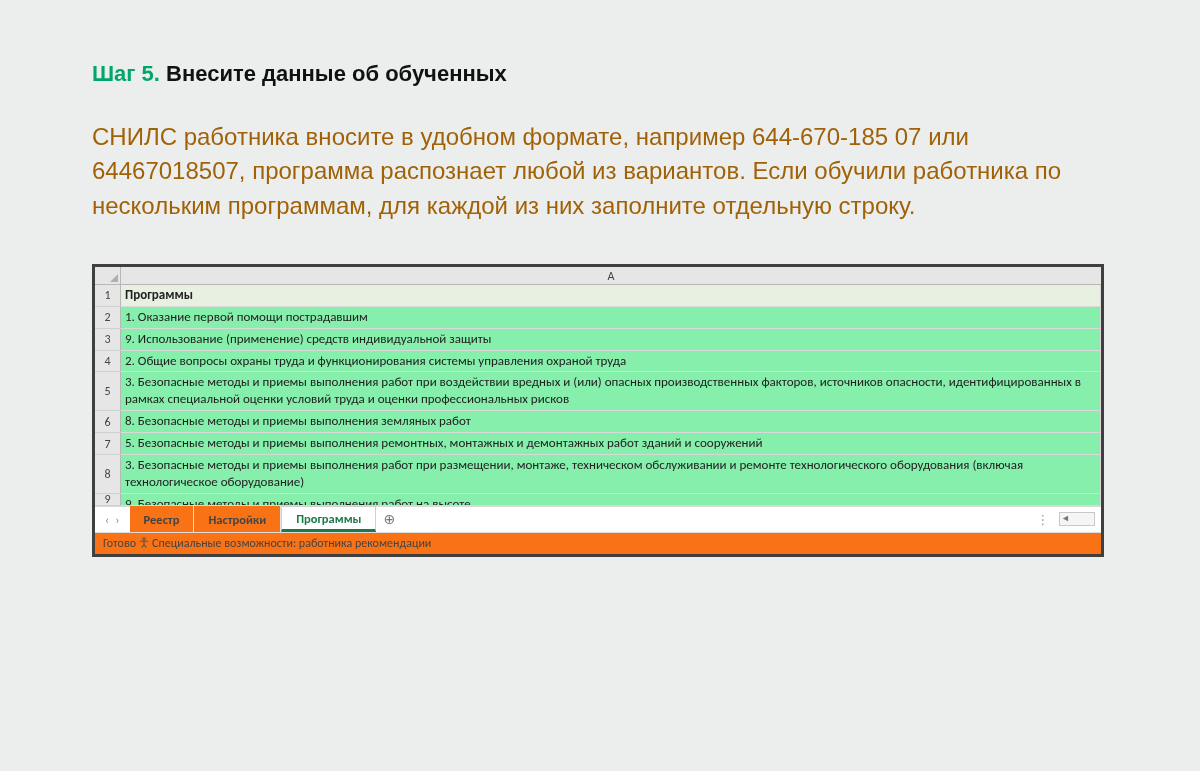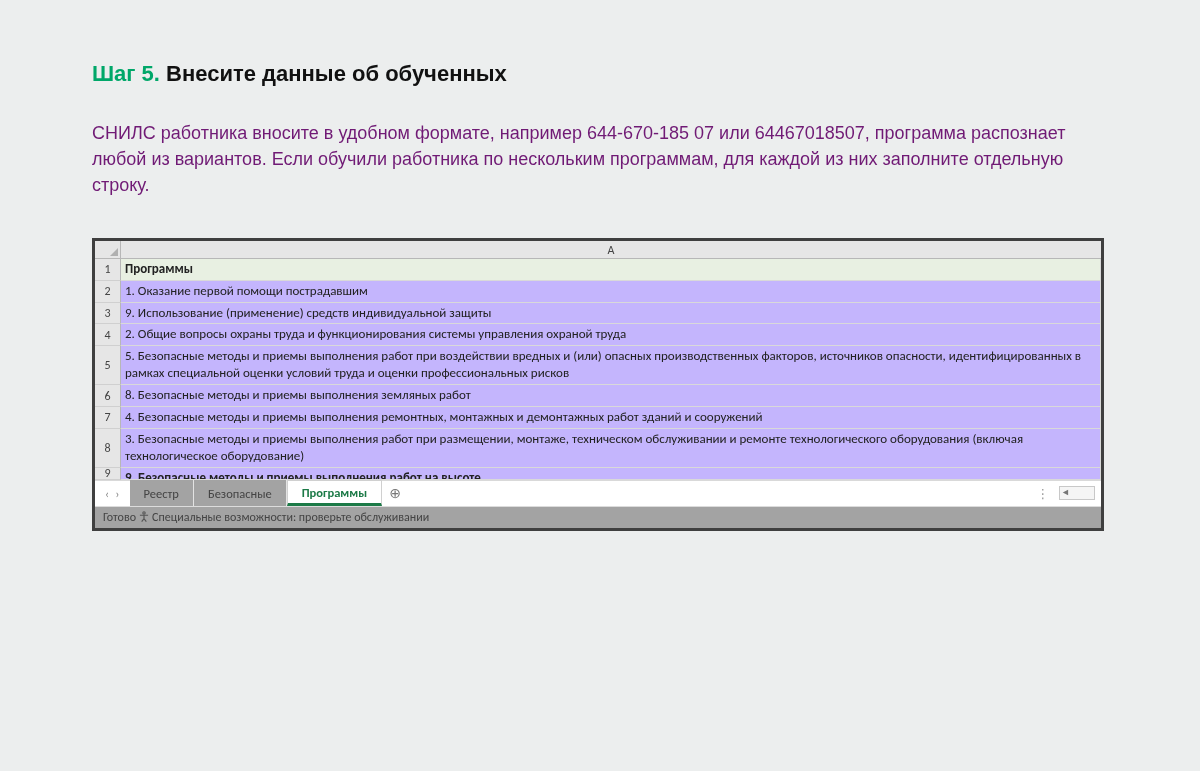--- a/index.html
+++ b/index.html
@@ -18,23 +18,23 @@
     line-height: 1.25;
     margin-bottom: 14px;
     font-weight: 700;
     color: #111;
   }
   .step-label {
     color: #00a769;
     font-weight: 700;
   }
   .intro {
-    font-size: 18px;
+    font-size: 24px;
     line-height: 1.45;
-    color: #701a75;
+    color: #a16207;
     margin-bottom: 40px;
     max-width: 1000px;
     margin-top: 32px;
   }
   .excel-frame {
     border: 3px solid #3f3f3f;
     background: #fff;
     width: 1012px;
   }
   
@@ -84,32 +84,32 @@
     position: absolute;
     right: 2px; bottom: 2px;
     border-left: 8px solid transparent;
     border-bottom: 8px solid #b0b0b0;
   }
   .cell {
     flex: 1;
     padding: 2px 4px 2px 4px;
     border-right: 1px solid #d9d9d9;
     border-bottom: 1px solid #d9d9d9;
-    background: #c4b5fd;
+    background: #86efac;
     line-height: 1.3;
   }
   .cell.header {
     font-weight: 700;
     background: #e8f0e2;
   }
   .row.cut {
     height: 12px;
     overflow: hidden;
   }
-  .row.cut .cell { white-space: nowrap; overflow: hidden; font-weight: bold; }
+  .row.cut .cell { white-space: nowrap; overflow: hidden; }
   .row.cut .gutter { overflow: hidden; }
 
   
   .tab-strip {
     display: flex;
     align-items: center;
     height: 26px;
     background: #fff;
     border-top: 1px solid #d9d9d9;
     font-family: "Segoe UI", Calibri, Arial, sans-serif;
@@ -123,21 +123,22 @@
     padding: 0 10px;
     color: #888;
   }
   .tab-nav span { cursor: default; user-select: none; }
   .tab {
     padding: 0 14px;
     height: 26px;
     display: flex;
     align-items: center;
     border-right: 1px solid #e3e3e3;
-    background: #a3a3a3;
+    background: #f97316;
+    font-weight: bold;
   }
   .tab.active {
     font-weight: 700;
     color: #1c7a47;
     border-top: 1px solid #d0d0d0;
     border-left: 1px solid #d0d0d0;
     border-right: 1px solid #d0d0d0;
     border-bottom: 3px solid #1c7a47;
     margin-bottom: -1px;
     background: #fff;
@@ -162,21 +163,21 @@
   }
   .hscroll-stub::before {
     content: "◄";
     position: absolute; left: 1px; top: -1px;
     font-size: 9px; color: #777;
   }
 
   
   .status-bar {
     height: 22px;
-    background: #a3a3a3;
+    background: #f97316;
     border-top: 1px solid #dcdcdc;
     display: flex;
     align-items: center;
     gap: 1px;
     padding: 0 8px;
     font-family: "Segoe UI", Calibri, Arial, sans-serif;
     font-size: 12px;
     color: #444;
   }
   .a11y-icon {
@@ -218,62 +219,62 @@
           <div class="row">
             <div class="gutter">3</div>
             <div class="cell">9. Использование (применение) средств индивидуальной защиты</div>
           </div>
           <div class="row">
             <div class="gutter">4</div>
             <div class="cell">2. Общие вопросы охраны труда и функционирования системы управления охраной труда</div>
           </div>
           <div class="row">
             <div class="gutter">5</div>
-            <div class="cell">5. Безопасные методы и приемы выполнения работ при воздействии вредных и (или) опасных производственных факторов, источников опасности, идентифицированных в рамках специальной оценки условий труда и оценки профессиональных рисков</div>
+            <div class="cell">3. Безопасные методы и приемы выполнения работ при воздействии вредных и (или) опасных производственных факторов, источников опасности, идентифицированных в рамках специальной оценки условий труда и оценки профессиональных рисков</div>
           </div>
           <div class="row">
             <div class="gutter">6</div>
             <div class="cell">8. Безопасные методы и приемы выполнения земляных работ</div>
           </div>
           <div class="row">
             <div class="gutter">7</div>
-            <div class="cell">4. Безопасные методы и приемы выполнения ремонтных, монтажных и демонтажных работ зданий и сооружений</div>
+            <div class="cell">5. Безопасные методы и приемы выполнения ремонтных, монтажных и демонтажных работ зданий и сооружений</div>
           </div>
           <div class="row">
             <div class="gutter">8</div>
             <div class="cell">3. Безопасные методы и приемы выполнения работ при размещении, монтаже, техническом обслуживании и ремонте технологического оборудования (включая технологическое оборудование)</div>
           </div>
           <div class="row cut">
             <div class="gutter">9</div>
             <div class="cell">9. Безопасные методы и приемы выполнения работ на высоте</div>
           </div>
         </div>
 
     </div>
 
     <div class="tab-strip">
       <div class="tab-nav">
         <span>‹</span>
         <span>›</span>
       </div>
       <div id="tabs-mount" style="display:flex">
           <div class="tab">Реестр</div>
-          <div class="tab">Безопасные</div>
+          <div class="tab">Настройки</div>
           <div class="tab active">Программы</div>
         </div>
       <div class="tab-add">⊕</div>
       <div class="tab-spacer"></div>
       <div class="tab-dots">⋮</div>
       <div class="hscroll-stub"></div>
     </div>
 
     <div class="status-bar">
       <span>Готово</span>
       <span class="a11y-icon">
         <svg viewBox="0 0 24 24" fill="none" stroke="#555" stroke-width="2">
           <circle cx="12" cy="5" r="2"></circle>
           <path d="M5 9h14M12 9v6m-4 5l4-5 4 5"></path>
         </svg>
       </span>
-      <span>Специальные возможности: проверьте обслуживании</span>
+      <span>Специальные возможности: работника рекомендации</span>
     </div>
   </div>
 </div>
 
 </body></html>

